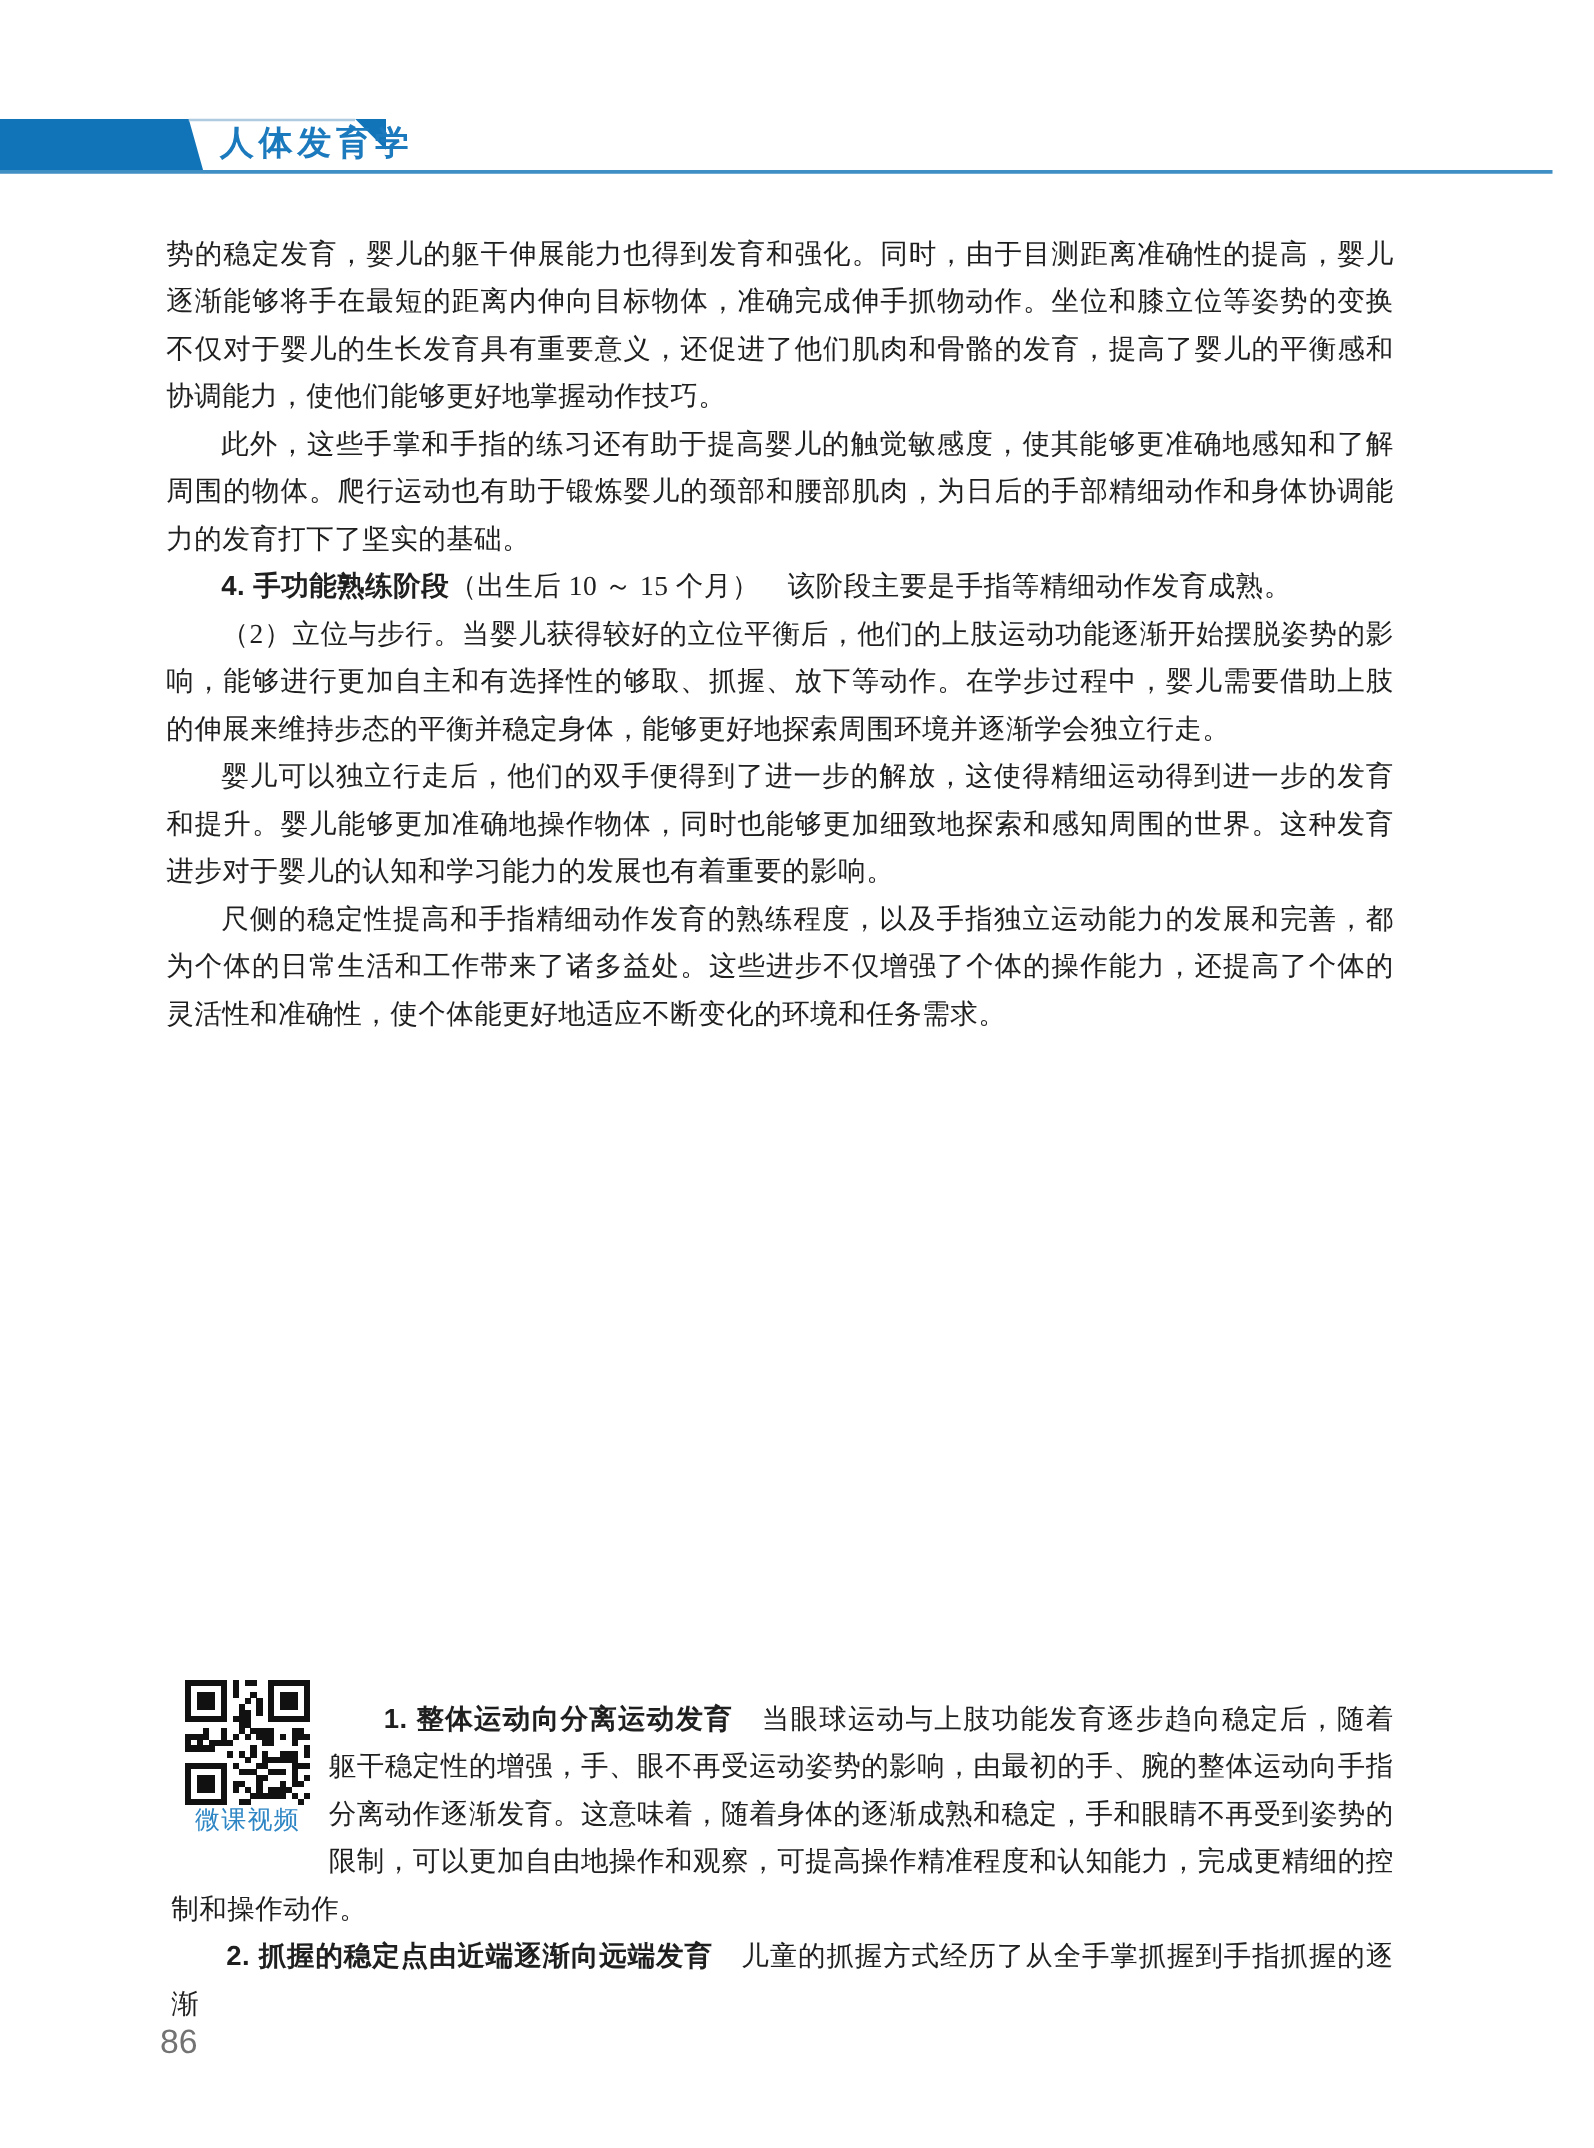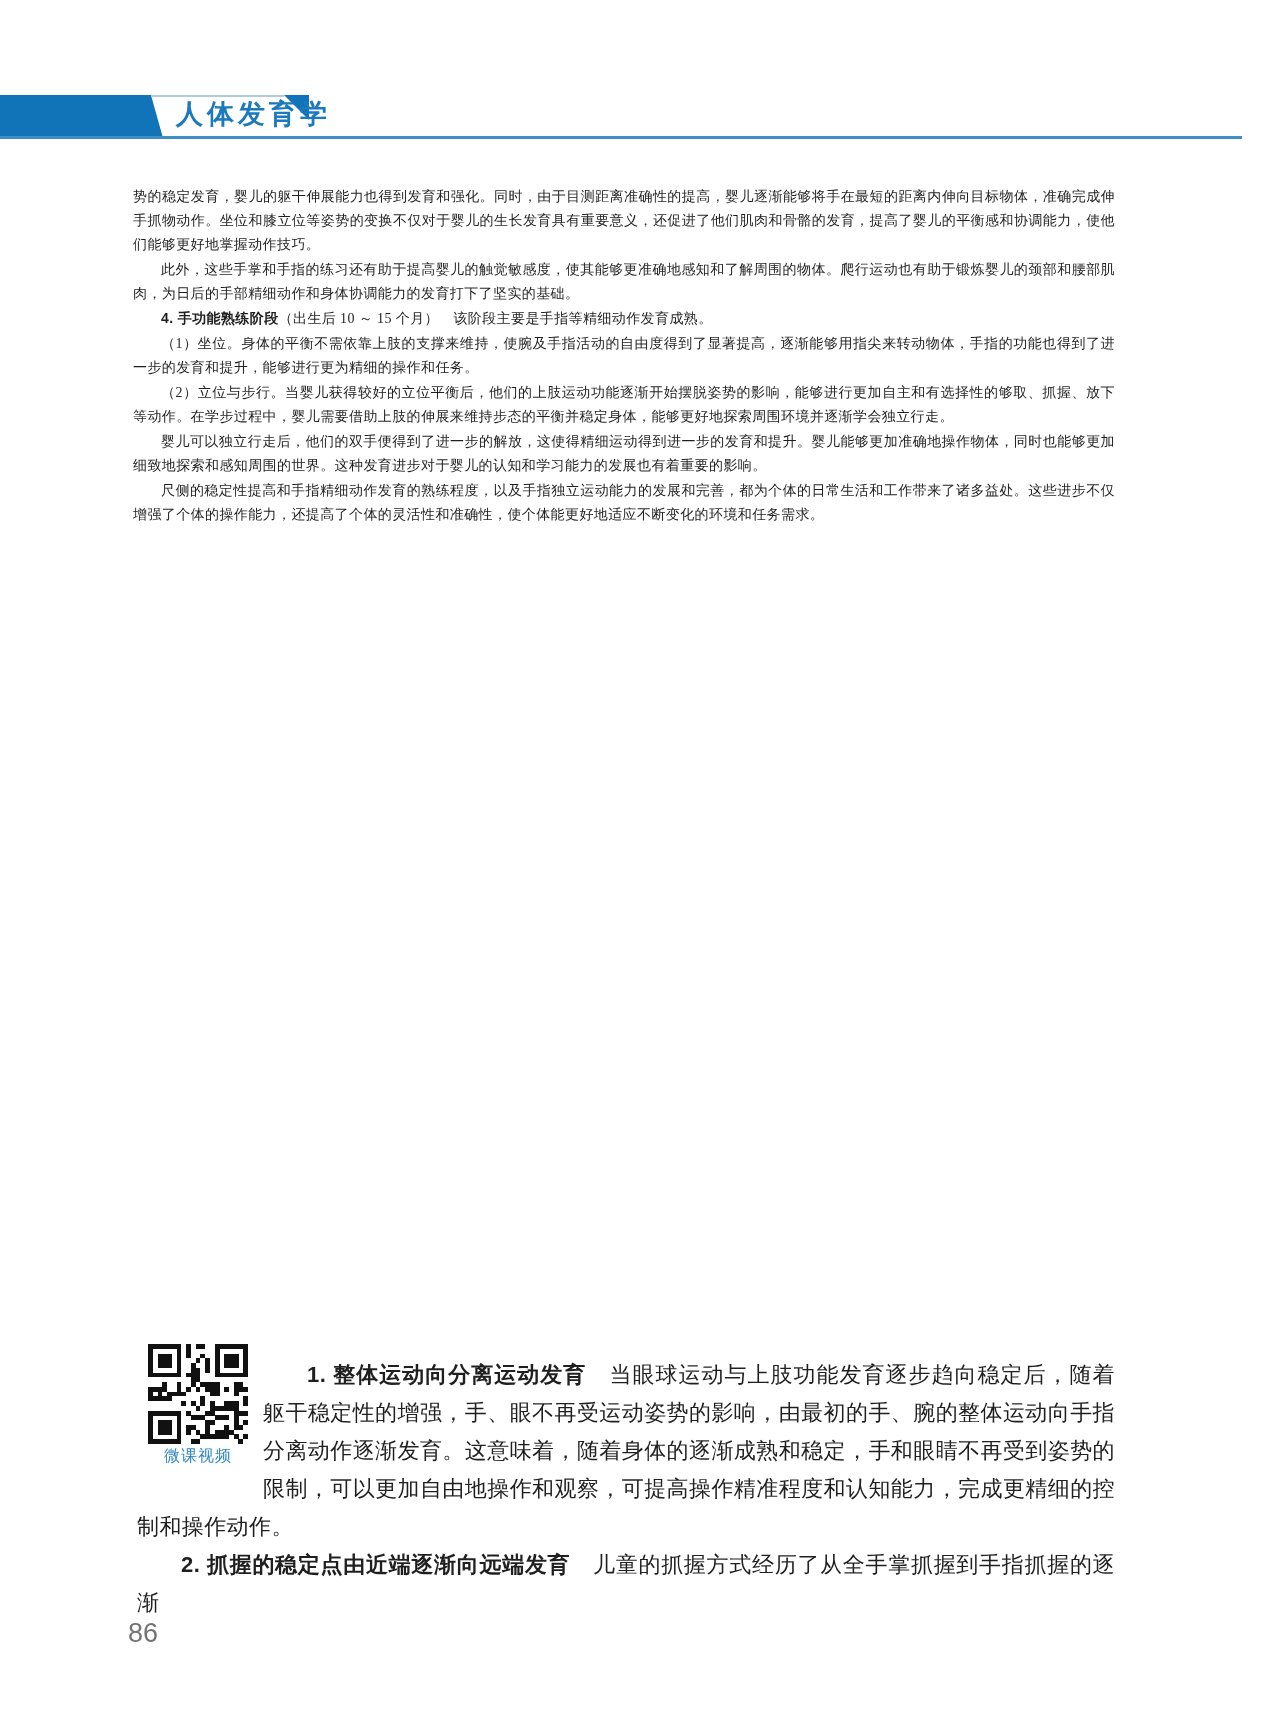--- a/index.html
+++ b/index.html
@@ -21,42 +21,42 @@
   }
   .hdr-title{
     position:absolute;left:176px;top:4px;
     font-family:"Liberation Sans","DejaVu Sans",sans-serif;
     font-size:27px;line-height:30px;font-weight:bold;letter-spacing:4px;color:#1b79bd;
     white-space:nowrap;
   }
   
   .bodycol{
     position:absolute;left:133px;top:184px;width:982px;
-    font-size:14px;line-height:24px;letter-spacing:0.4px;
+    font-size:22px;line-height:38px;letter-spacing:0.4px;
     text-align:justify;
   }
   .bodycol p{margin:0;text-indent:2em;}
   .bodycol p.noindent{text-indent:0;}
   .b-lead{
     font-family:"Liberation Sans","DejaVu Sans",sans-serif;
     font-weight:bold;letter-spacing:0.4px;
   }
   
   .seccol{
     position:absolute;left:133px;top:1340px;width:982px;
     font-size:22px;line-height:38px;letter-spacing:0.4px;text-align:justify;
   }
   .media-box{
     float:left;width:130px;height:132px;text-align:center;
   }
   .qr{width:100px;height:100px;margin:4px auto 0 15px;display:block;}
   .qr-caption{
     display:block;width:130px;text-align:center;
     font-family:"Liberation Sans","DejaVu Sans",sans-serif;
-    font-size:16px;line-height:24px;color:#2e86c5;letter-spacing:1px;
+    font-size:20px;line-height:24px;color:#2e86c5;letter-spacing:1px;
   }
   .sec-heading{
     margin:4px 0 0 0;text-indent:37px;
     font-family:"Liberation Sans","DejaVu Sans",sans-serif;
     font-size:28px;line-height:40px;font-weight:bold;color:#2e8bc9;letter-spacing:1px;
   }
   .seccol p{margin:16px 0 0 4px;text-indent:2em;}
   .seccol p + p{margin-top:0;}
   
   .pagenum{
@@ -75,21 +75,20 @@
     <div class="hdr-notch-border"></div>
     <div class="hdr-fold"></div>
     <div class="hdr-title">人体发育学</div>
     <div class="hdr-rule"></div>
   </div>
 
   <div class="bodycol">
     <p class="noindent"><b class="b-lead"></b><span>势的稳定发育，婴儿的躯干伸展能力也得到发育和强化。同时，由于目测距离准确性的提高，婴儿逐渐能够将手在最短的距离内伸向目标物体，准确完成伸手抓物动作。坐位和膝立位等姿势的变换不仅对于婴儿的生长发育具有重要意义，还促进了他们肌肉和骨骼的发育，提高了婴儿的平衡感和协调能力，使他们能够更好地掌握动作技巧。</span></p>
     <p><b class="b-lead"></b><span>此外，这些手掌和手指的练习还有助于提高婴儿的触觉敏感度，使其能够更准确地感知和了解周围的物体。爬行运动也有助于锻炼婴儿的颈部和腰部肌肉，为日后的手部精细动作和身体协调能力的发育打下了坚实的基础。</span></p>
     <p><b class="b-lead">4. 手功能熟练阶段</b><span>（出生后 10 ～ 15 个月）　该阶段主要是手指等精细动作发育成熟。</span></p>
-    <p><b class="b-lead"></b><span>（1）坐位。身体的平衡不需依靠上肢的支撑来维持，使腕及手指活动的自由度得到了显著提高，逐渐能够用指尖来转动物体，手指的功能也得到了进一步的发育和提升，能够进行更为精细的操作和任务。</span></p>
     <p><b class="b-lead"></b><span>（2）立位与步行。当婴儿获得较好的立位平衡后，他们的上肢运动功能逐渐开始摆脱姿势的影响，能够进行更加自主和有选择性的够取、抓握、放下等动作。在学步过程中，婴儿需要借助上肢的伸展来维持步态的平衡并稳定身体，能够更好地探索周围环境并逐渐学会独立行走。</span></p>
     <p><b class="b-lead"></b><span>婴儿可以独立行走后，他们的双手便得到了进一步的解放，这使得精细运动得到进一步的发育和提升。婴儿能够更加准确地操作物体，同时也能够更加细致地探索和感知周围的世界。这种发育进步对于婴儿的认知和学习能力的发展也有着重要的影响。</span></p>
     <p><b class="b-lead"></b><span>尺侧的稳定性提高和手指精细动作发育的熟练程度，以及手指独立运动能力的发展和完善，都为个体的日常生活和工作带来了诸多益处。这些进步不仅增强了个体的操作能力，还提高了个体的灵活性和准确性，使个体能更好地适应不断变化的环境和任务需求。</span></p>
   </div>
 
   <div class="seccol">
     <div class="media-box">
       <span class="qr"><svg viewBox="0 0 100 100" width="100" height="100" shape-rendering="crispEdges">
             <rect width="100" height="100" fill="#ffffff"></rect>
             <g fill="#111111">

